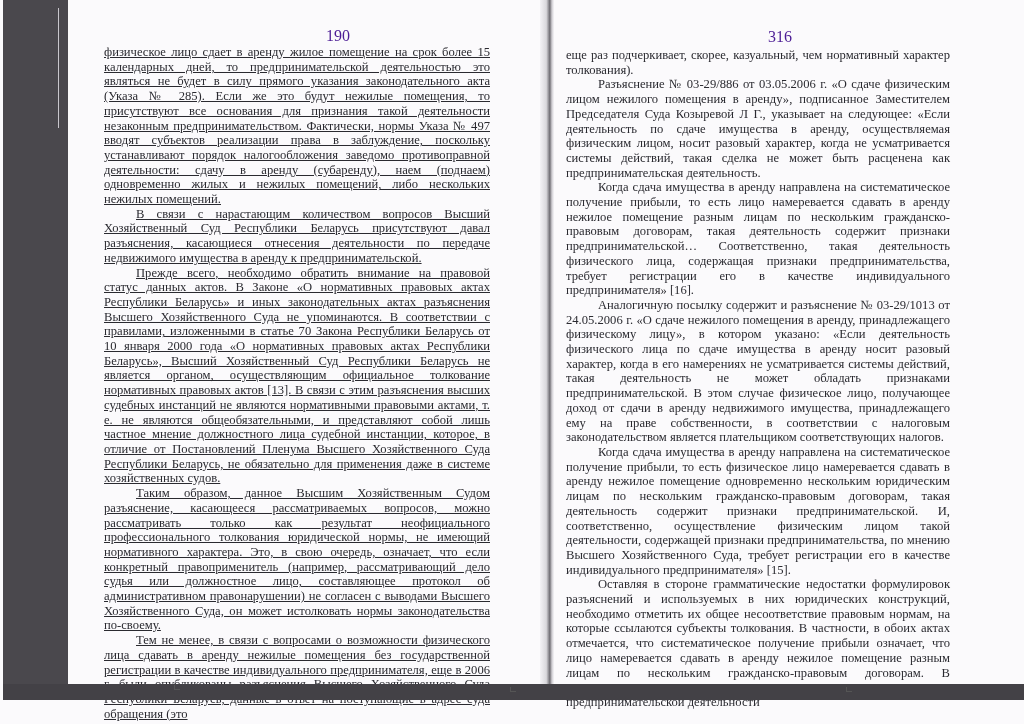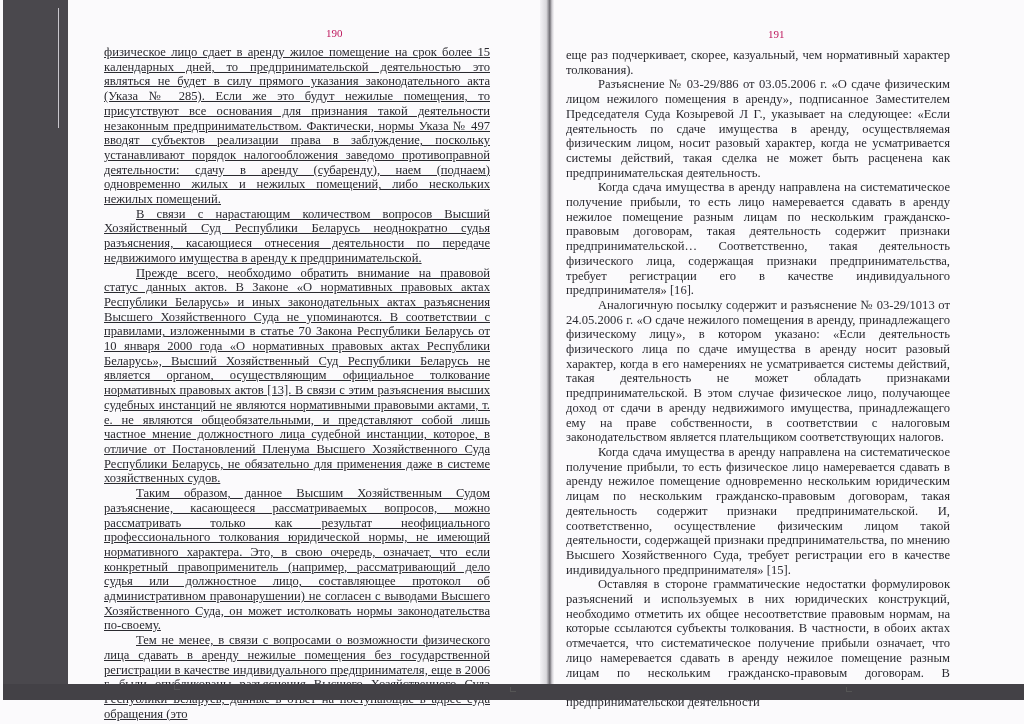--- a/index.html
+++ b/index.html
@@ -24,21 +24,21 @@
   .page {
     position: absolute; background: #fbfafc;
   }
   .page-left  { left: 68px; top: 0; width: 478px; height: 685px; }
   .page-right { left: 554px; top: 0; width: 464px; height: 689px; }
   .spine {
     position: absolute; left: 540px; top: 0; width: 14px; height: 689px;
     background: linear-gradient(to right, #f4f3f6 0%, #d9d8dc 45%, #6e6c72 70%, #cfcdd2 85%, #f6f5f8 100%);
   }
   .page-number {
-    position: absolute; font-size: 11px; color: #be185d; text-align: right;
+    position: absolute; font-size: 16px; color: #4c1d95; text-align: right;
   }
   .page-left .page-number  { left: 258px; top: 27px; }
   .page-right .page-number { left: 214px; top: 28px; }
   .text-block {
     position: absolute;
     font-size: 12.6px; line-height: 14.7px;
     text-align: justify;
     text-align-last: auto;
   }
   .page-left .text-block  { left: 36px; top: 45px; width: 386px; text-decoration: underline; }
@@ -53,31 +53,31 @@
 </head>
 <body>
 
 <div class="scan-left-band"></div>
 <div class="scan-left-line"></div>
 
 <div class="page page-left">
   <div class="page-number">190</div>
   <div class="text-block">
     <p class="para">физическое лицо сдает в аренду жилое помещение на срок более 15 календарных дней, то предпринимательской деятельностью это являться не будет в силу прямого указания законодательного акта (Указа № 285). Если же это будут нежилые помещения, то присутствуют все основания для признания такой деятельности незаконным предпринимательством. Фактически, нормы Указа № 497 вводят субъектов реализации права в заблуждение, поскольку устанавливают порядок налогообложения заведомо противоправной деятельности: сдачу в аренду (субаренду), наем (поднаем) одновременно жилых и нежилых помещений, либо нескольких нежилых помещений.</p>
-    <p class="para indent">В связи с нарастающим количеством вопросов Высший Хозяйственный Суд Республики Беларусь неоднократно судья разъяснения, касающиеся отнесения деятельности по передаче недвижимого имущества в аренду к предпринимательской.</p>
+    <p class="para indent">В связи с нарастающим количеством вопросов Высший Хозяйственный Суд Республики Беларусь присутствуют давал разъяснения, касающиеся отнесения деятельности по передаче недвижимого имущества в аренду к предпринимательской.</p>
     <p class="para indent">Прежде всего, необходимо обратить внимание на правовой статус данных актов. В Законе «О нормативных правовых актах Республики Беларусь» и иных законодательных актах разъяснения Высшего Хозяйственного Суда не упоминаются. В соответствии с правилами, изложенными в статье 70 Закона Республики Беларусь от 10 января 2000 года «О нормативных правовых актах Республики Беларусь», Высший Хозяйственный Суд Республики Беларусь не является органом, осуществляющим официальное толкование нормативных правовых актов [13]. В связи с этим разъяснения высших судебных инстанций не являются нормативными правовыми актами, т. е. не являются общеобязательными, и представляют собой лишь частное мнение должностного лица судебной инстанции, которое, в отличие от Постановлений Пленума Высшего Хозяйственного Суда Республики Беларусь, не обязательно для применения даже в системе хозяйственных судов.</p>
     <p class="para indent">Таким образом, данное Высшим Хозяйственным Судом разъяснение, касающееся рассматриваемых вопросов, можно рассматривать только как результат неофициального профессионального толкования юридической нормы, не имеющий нормативного характера. Это, в свою очередь, означает, что если конкретный правоприменитель (например, рассматривающий дело судья или должностное лицо, составляющее протокол об административном правонарушении) не согласен с выводами Высшего Хозяйственного Суда, он может истолковать нормы законодательства по-своему.</p>
     <p class="para indent">Тем не менее, в связи с вопросами о возможности физического лица сдавать в аренду нежилые помещения без государственной регистрации в качестве индивидуального предпринимателя, еще в 2006 г. были опубликованы разъяснения Высшего Хозяйственного Суда Республики Беларусь, данные в ответ на поступающие в адрес суда обращения (это</p>
   </div>
 </div>
 
 <div class="spine"></div>
 
 <div class="page page-right">
-  <div class="page-number">191</div>
+  <div class="page-number">316</div>
   <div class="text-block">
     <p class="para">еще раз подчеркивает, скорее, казуальный, чем нормативный характер толкования).</p>
     <p class="para indent">Разъяснение № 03-29/886 от 03.05.2006 г. «О сдаче физическим лицом нежилого помещения в аренду», подписанное Заместителем Председателя Суда Козыревой Л Г., указывает на следующее: «Если деятельность по сдаче имущества в аренду, осуществляемая физическим лицом, носит разовый характер, когда не усматривается системы действий, такая сделка не может быть расценена как предпринимательская деятельность.</p>
     <p class="para indent">Когда сдача имущества в аренду направлена на систематическое получение прибыли, то есть лицо намеревается сдавать в аренду нежилое помещение разным лицам по нескольким гражданско-правовым договорам, такая деятельность содержит признаки предпринимательской… Соответственно, такая деятельность физического лица, содержащая признаки предпринимательства, требует регистрации его в качестве индивидуального предпринимателя» [16].</p>
     <p class="para indent">Аналогичную посылку содержит и разъяснение № 03-29/1013 от 24.05.2006 г. «О сдаче нежилого помещения в аренду, принадлежащего физическому лицу», в котором указано: «Если деятельность физического лица по сдаче имущества в аренду носит разовый характер, когда в его намерениях не усматривается системы действий, такая деятельность не может обладать признаками предпринимательской. В этом случае физическое лицо, получающее доход от сдачи в аренду недвижимого имущества, принадлежащего ему на праве собственности, в соответствии с налоговым законодательством является плательщиком соответствующих налогов.</p>
     <p class="para indent">Когда сдача имущества в аренду направлена на систематическое получение прибыли, то есть физическое лицо намеревается сдавать в аренду нежилое помещение одновременно нескольким юридическим лицам по нескольким гражданско-правовым договорам, такая деятельность содержит признаки предпринимательской. И, соответственно, осуществление физическим лицом такой деятельности, содержащей признаки предпринимательства, по мнению Высшего Хозяйственного Суда, требует регистрации его в качестве индивидуального предпринимателя» [15].</p>
     <p class="para indent">Оставляя в стороне грамматические недостатки формулировок разъяснений и используемых в них юридических конструкций, необходимо отметить их общее несоответствие правовым нормам, на которые ссылаются субъекты толкования. В частности, в обоих актах отмечается, что систематическое получение прибыли означает, что лицо намеревается сдавать в аренду нежилое помещение разным лицам по нескольким гражданско-правовым договорам. В противоположность этому упоминается не относящаяся к предпринимательской деятельности</p>
   </div>
 </div>
 

